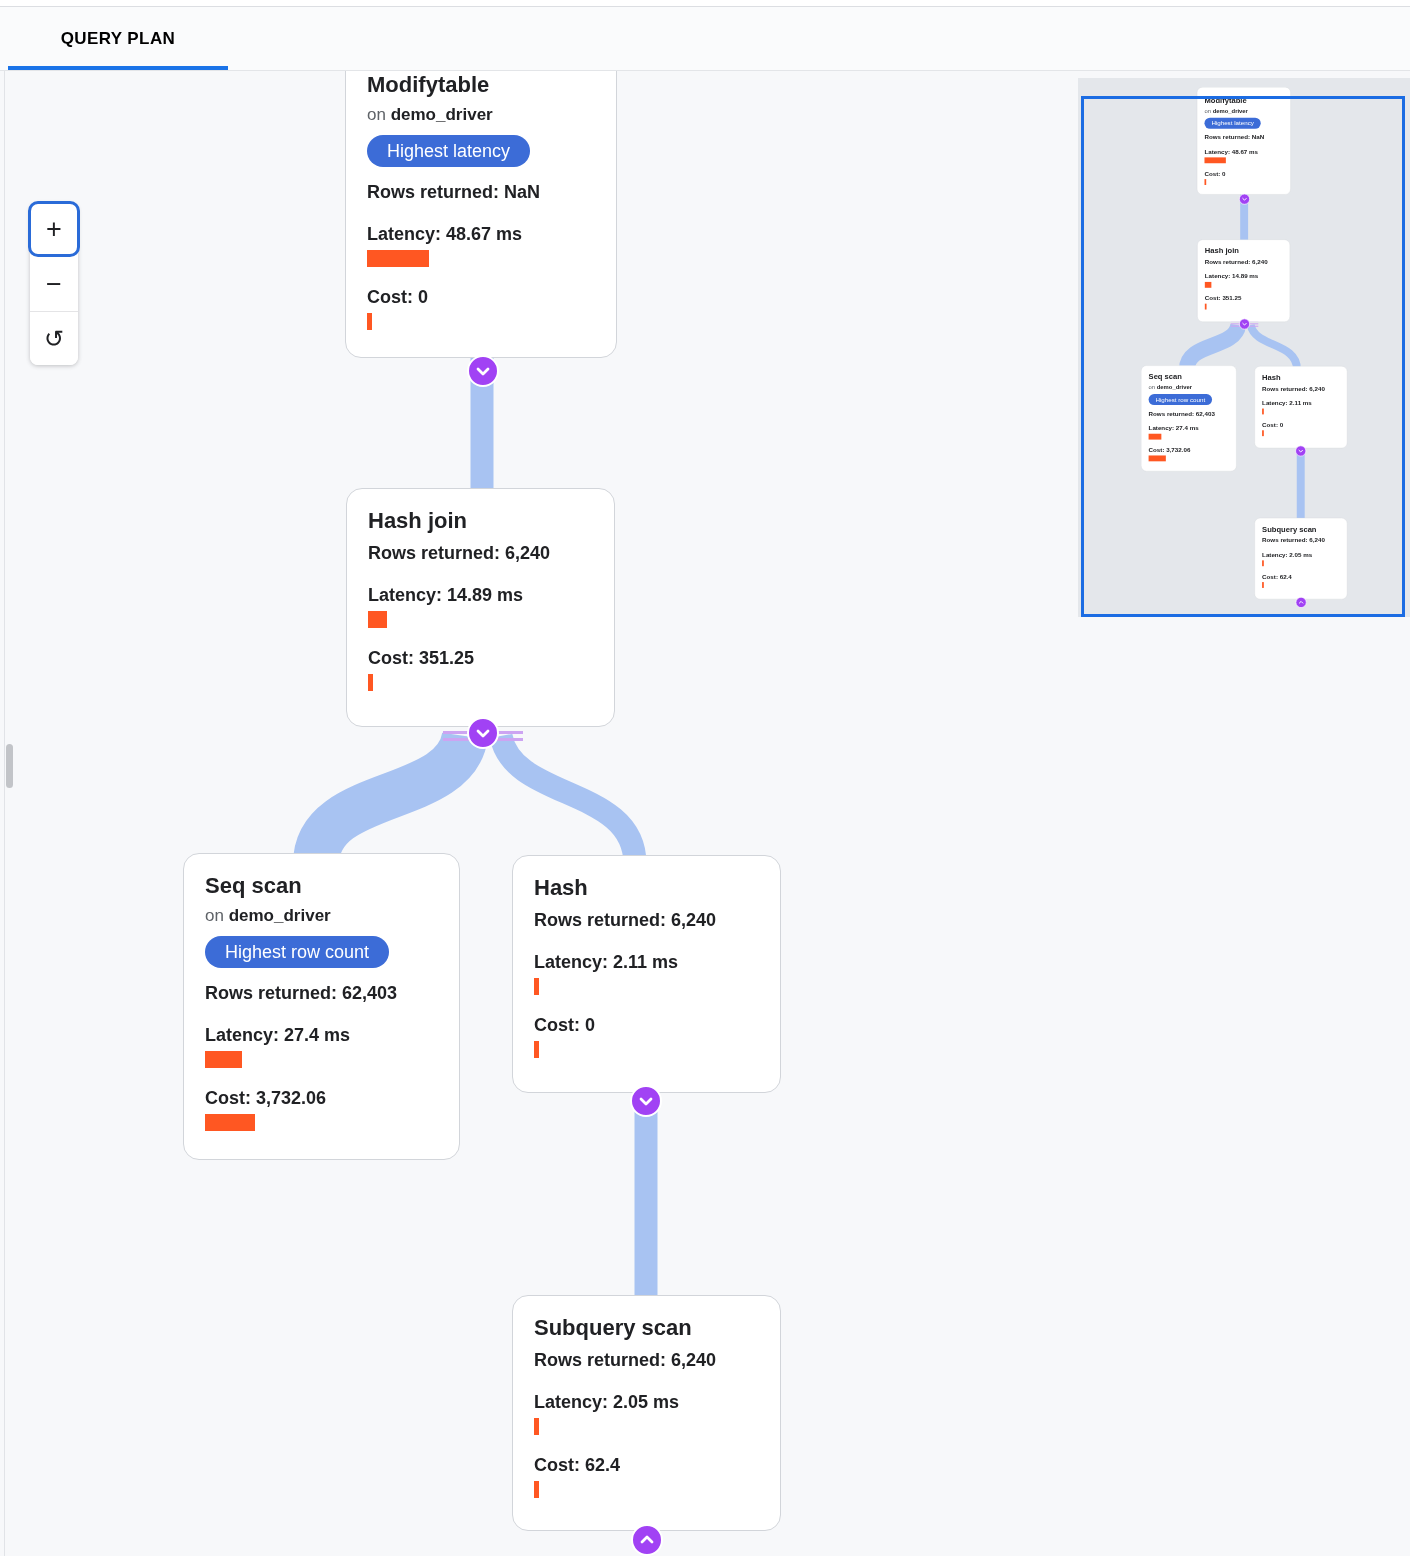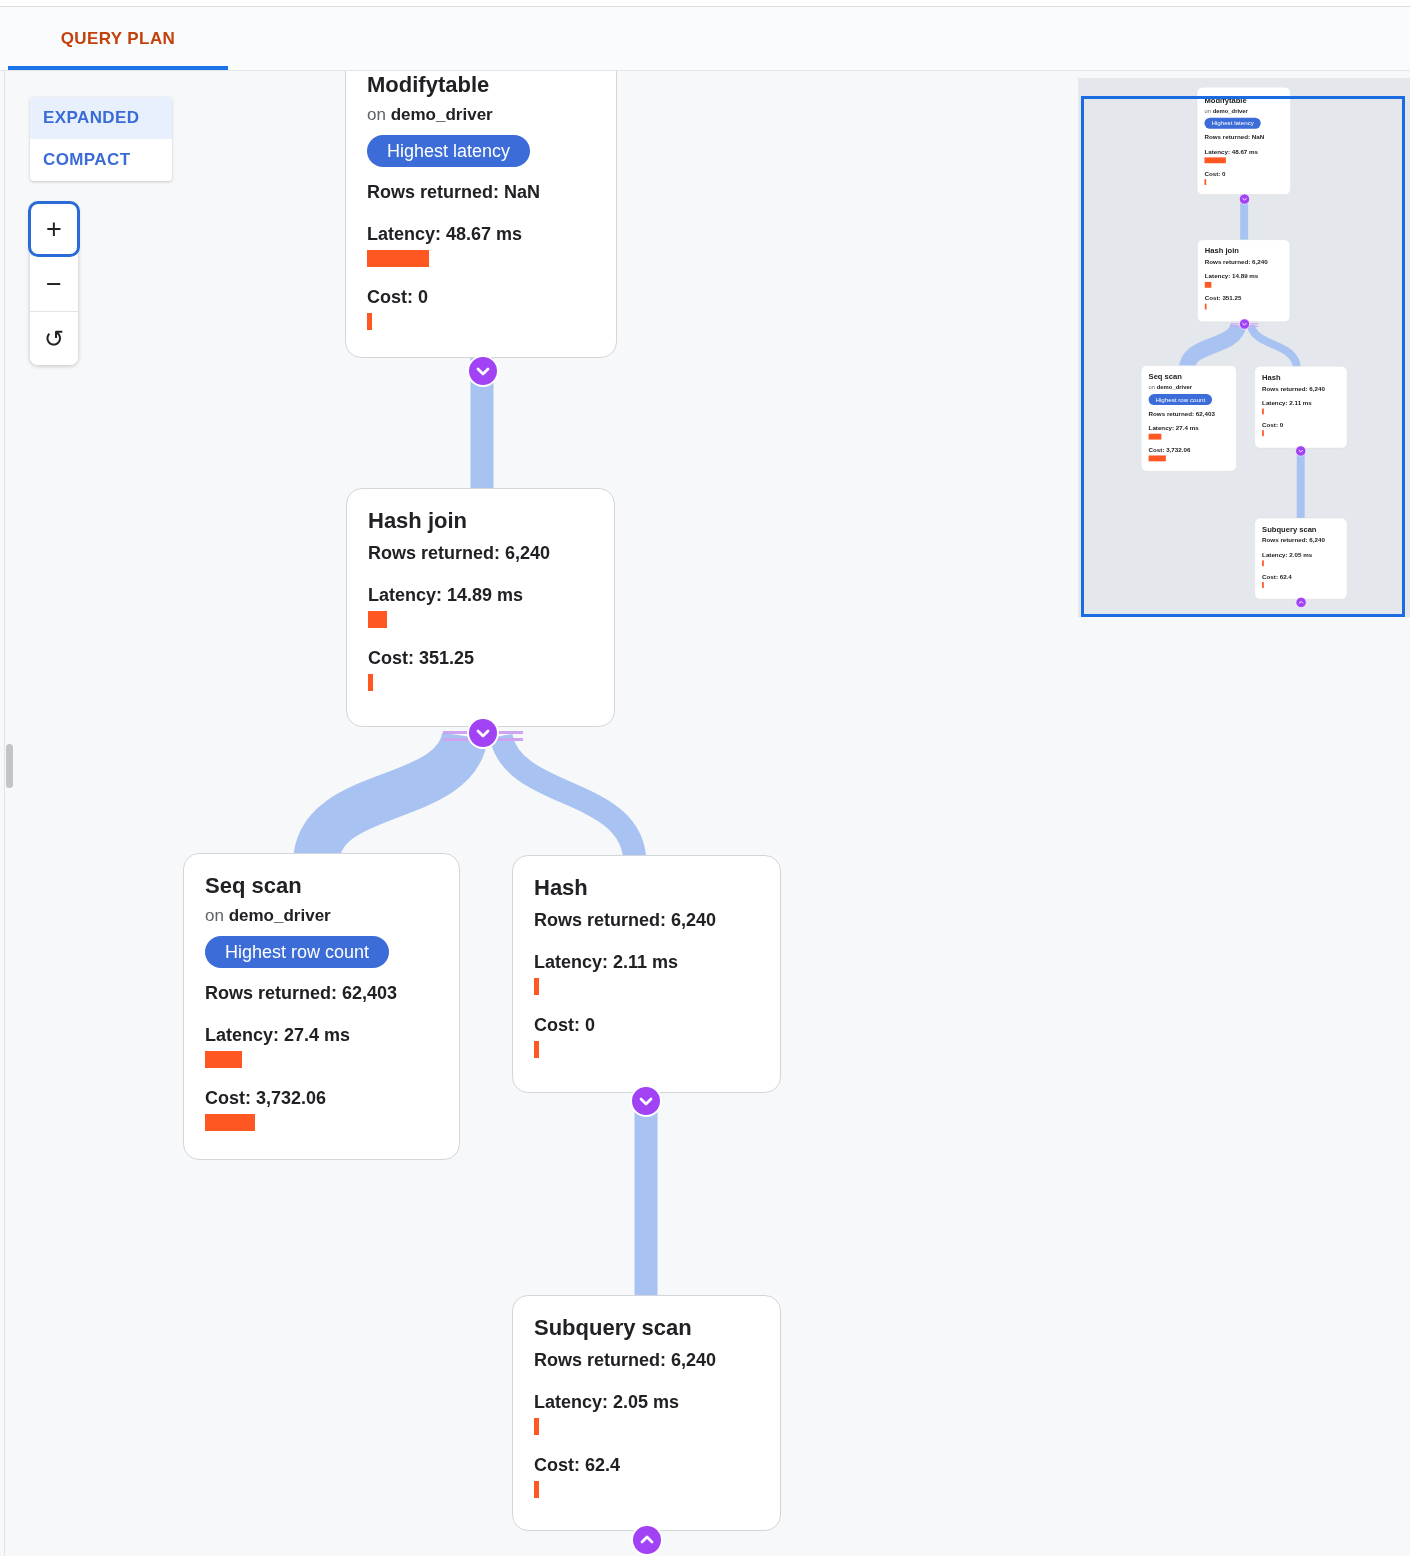--- a/index.html
+++ b/index.html
@@ -3,21 +3,21 @@
 <meta charset="utf-8">
 <style>
   html,body{margin:0;padding:0;}
   body{font-family:"Liberation Sans", sans-serif; background:#f7f8fa; width:1410px; height:1556px; overflow:hidden;}
   #root{position:relative; width:1410px; height:1556px; background:#f7f8fa;}
 
   
   .topstrip{position:absolute; left:0; top:0; width:1410px; height:6px; background:#ffffff; border-bottom:1px solid #dcdee2; z-index:10;}
   .tabbar{position:absolute; left:0; top:7px; width:1410px; height:63px; background:#fafbfc; border-bottom:1px solid #e3e5e8; z-index:10; display:flex; align-items:stretch;}
   .tab{display:flex; align-items:center; justify-content:center; font-size:17px; font-weight:700; letter-spacing:.4px; cursor:pointer; position:relative;}
-  .tab.active{color:#c2410c; width:220px; margin-left:8px;}
+  .tab.active{color:#000000; width:220px; margin-left:8px;}
   .tab.inactive{color:#5f6368; width:210px; margin-left:22px;}
   .tab-underline{position:absolute; left:8px; bottom:0; width:220px; height:4px; background:#1a73e8;}
 
   .left-border{position:absolute; left:4px; top:7px; width:1px; height:1549px; background:#e1e3e7; z-index:3;}
   .vscroll-thumb{position:absolute; left:6px; top:744px; width:7px; height:44px; background:#c2c4c8; border-radius:4px; z-index:4;}
 
   
   .view-toggle{position:absolute; left:30px; top:97px; width:142px; background:#fff; border-radius:4px; box-shadow:0 1px 3px rgba(60,64,67,.25); z-index:20; overflow:hidden;}
   .vt-btn{height:42px; display:flex; align-items:center; padding-left:13px; font-size:17px; font-weight:700; letter-spacing:.4px; color:#3b6cd6; cursor:pointer;}
   .vt-btn.selected{background:#e8f0fe;}
@@ -59,24 +59,20 @@
   <div class="tabbar">
     <div class="tab active">
       <span>QUERY PLAN</span>
     </div>
     <div class="tab-underline"></div>
   </div>
 
   <div class="left-border"></div>
   <div class="vscroll-thumb"></div>
 
-  <div class="view-toggle">
-    <div class="vt-btn selected">EXPANDED</div>
-    <div class="vt-btn">COMPACT</div>
-  </div>
 
   <div class="zoom-panel">
     <div class="zoom-cell first focused">
       <span>+</span>
     </div>
     <div class="zoom-cell">
       <span>−</span>
     </div>
     <div class="zoom-cell last">
       <span>↺</span>

